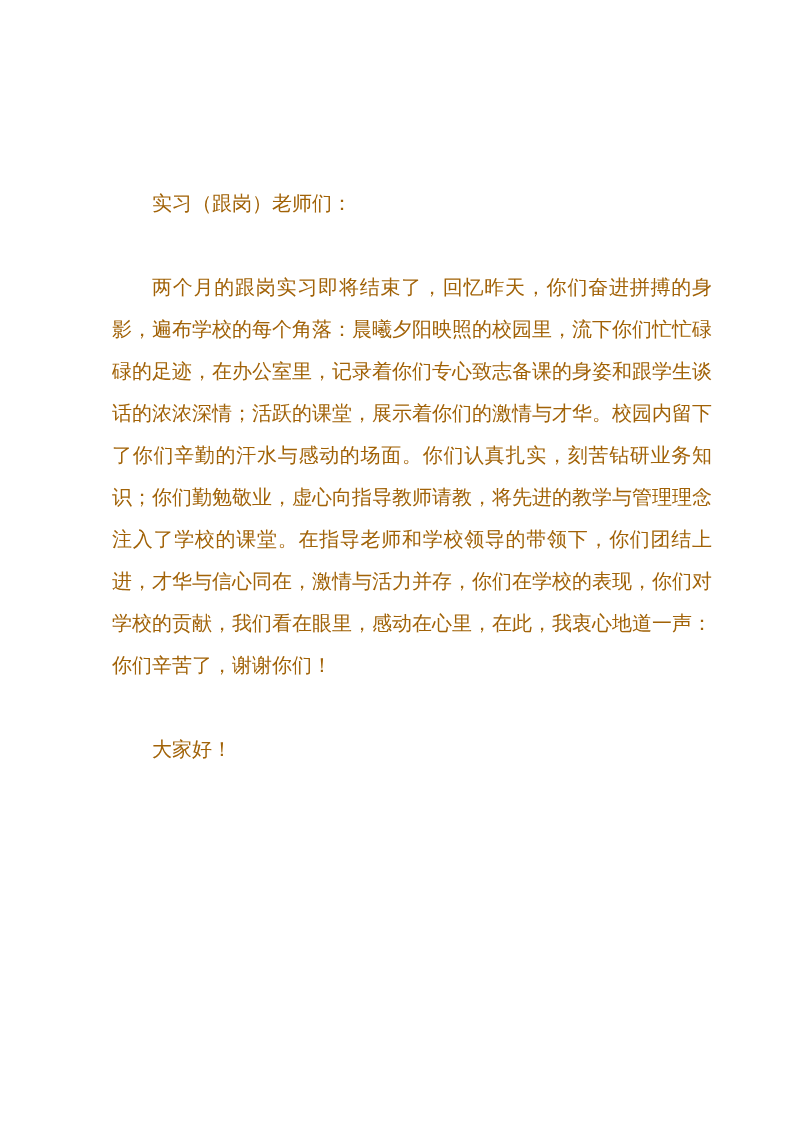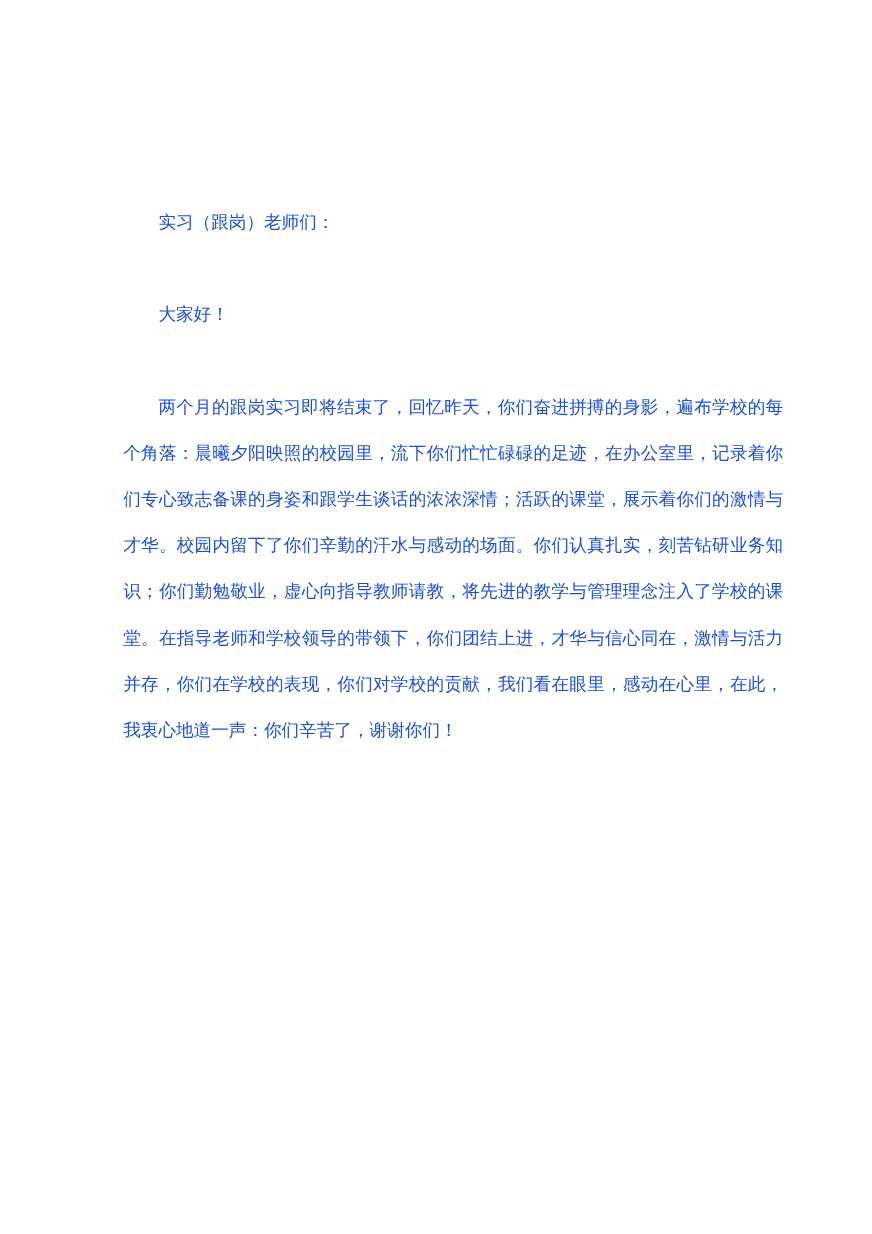--- a/index.html
+++ b/index.html
@@ -11,37 +11,37 @@
     position: relative;
     width: 793px;
     height: 1122px;
     background: #ffffff;
     overflow: hidden;
     font-family: "Liberation Serif", "DejaVu Serif", serif;
   }
   .content {
     box-sizing: border-box;
     padding: 182px 81px 0 112px;
-    color: #1d4ed8;
-    font-size: 16px;
+    color: #a16207;
+    font-size: 20px;
     line-height: 42px;
     text-align: justify;
     text-justify: inter-ideograph;
   }
   .content p {
     margin: 0;
     text-indent: 2em;
     word-break: break-all;
   }
   .content p + p {
     margin-top: 42px; 
   }
 </style>
 </head>
 <body>
 
 <div class="page">
   <div class="content">
     <p>实习（跟岗）老师们：</p>
+    <p>两个月的跟岗实习即将结束了，回忆昨天，你们奋进拼搏的身影，遍布学校的每个角落：晨曦夕阳映照的校园里，流下你们忙忙碌碌的足迹，在办公室里，记录着你们专心致志备课的身姿和跟学生谈话的浓浓深情；活跃的课堂，展示着你们的激情与才华。校园内留下了你们辛勤的汗水与感动的场面。你们认真扎实，刻苦钻研业务知识；你们勤勉敬业，虚心向指导教师请教，将先进的教学与管理理念注入了学校的课堂。在指导老师和学校领导的带领下，你们团结上进，才华与信心同在，激情与活力并存，你们在学校的表现，你们对学校的贡献，我们看在眼里，感动在心里，在此，我衷心地道一声：你们辛苦了，谢谢你们！</p>
     <p>大家好！</p>
-    <p>两个月的跟岗实习即将结束了，回忆昨天，你们奋进拼搏的身影，遍布学校的每个角落：晨曦夕阳映照的校园里，流下你们忙忙碌碌的足迹，在办公室里，记录着你们专心致志备课的身姿和跟学生谈话的浓浓深情；活跃的课堂，展示着你们的激情与才华。校园内留下了你们辛勤的汗水与感动的场面。你们认真扎实，刻苦钻研业务知识；你们勤勉敬业，虚心向指导教师请教，将先进的教学与管理理念注入了学校的课堂。在指导老师和学校领导的带领下，你们团结上进，才华与信心同在，激情与活力并存，你们在学校的表现，你们对学校的贡献，我们看在眼里，感动在心里，在此，我衷心地道一声：你们辛苦了，谢谢你们！</p>
   </div>
 </div>
 
 </body></html>

